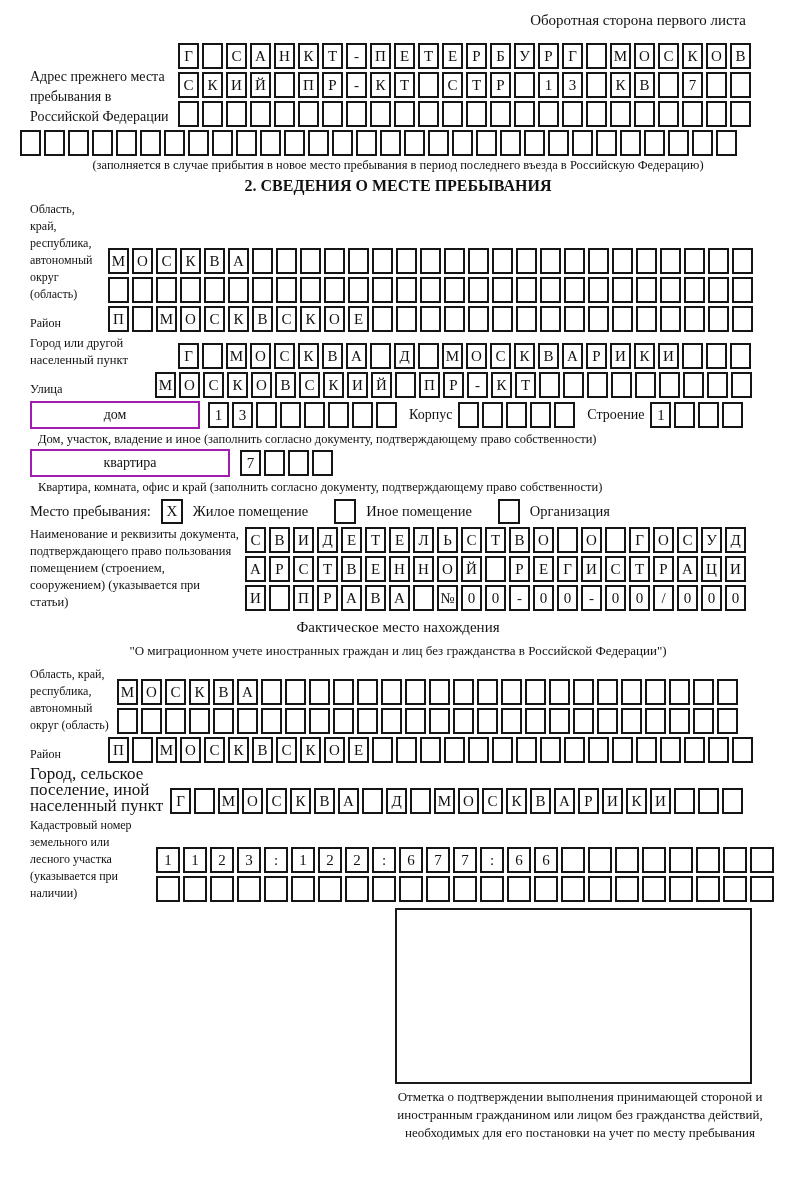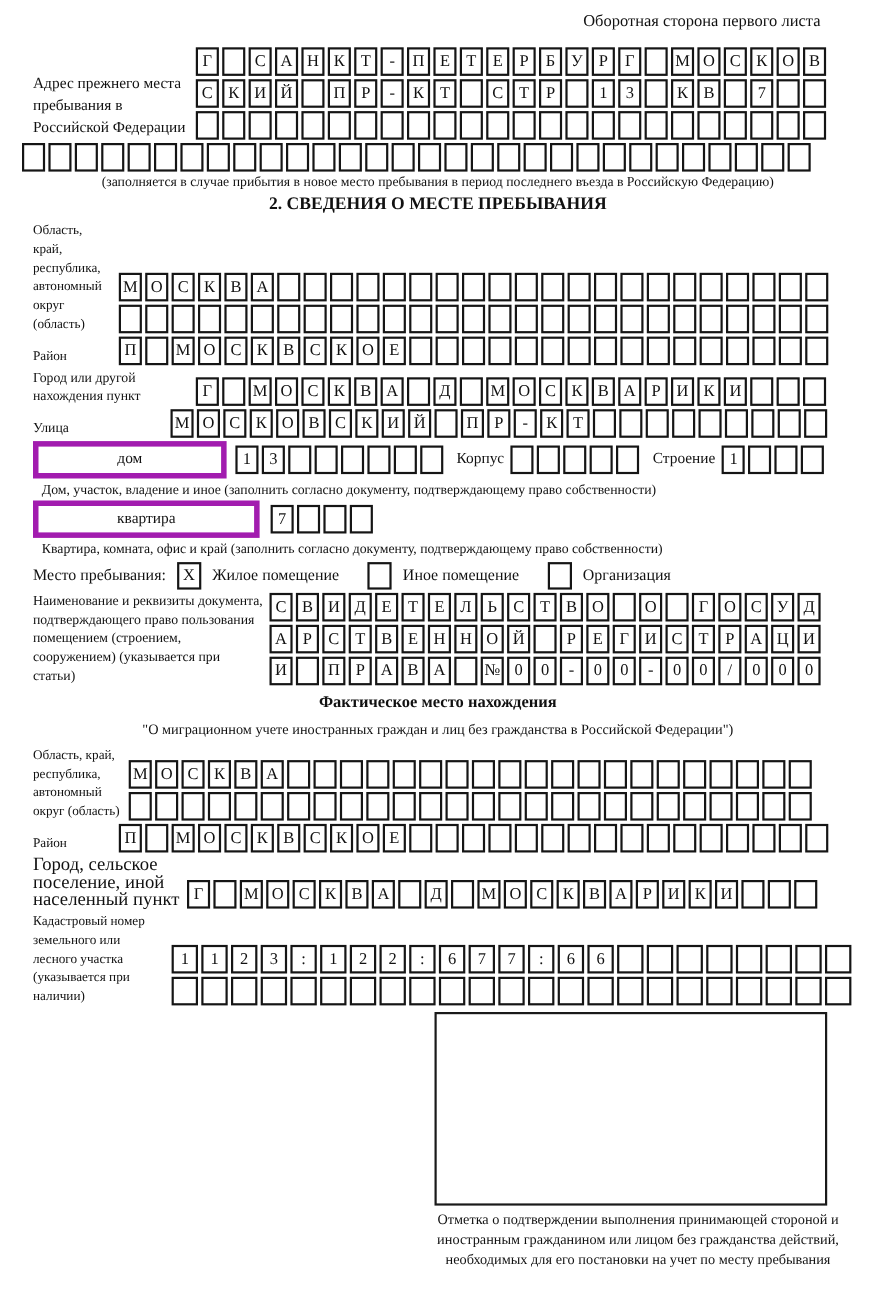--- a/index.html
+++ b/index.html
@@ -23,27 +23,27 @@
   .w-city{width:148px;}
   .w-street{width:125px;}
   .w-doc{width:215px;}
   .w-freg{width:87px;font-size:12px;}
   .w-fcity{width:140px;font-size:17px;line-height:16px;}
   .w-kad{width:126px;font-size:12px;}
 
   .note{font-size:12.5px;line-height:15px;text-align:center;margin:2px 0 2px 0;}
   .note.left{text-align:left;margin-left:8px;}
   .h2{font-size:16px;font-weight:bold;text-align:center;margin:4px 0 6px 0;}
-  .h3{font-size:15px;font-weight:bold;text-align:center;margin:8px 0 6px 0;}
+  .h3{font-size:15px;font-weight:normal;text-align:center;margin:8px 0 6px 0;}
   .sub{font-size:13px;line-height:18px;text-align:center;}
 
   .shift-left{margin-left:-10px;}
 
   .inline-row{display:flex;align-items:center;margin-bottom:3px;}
-  .labelbox{flex:none;box-sizing:content-box;border:5px solid #a21caf;height:24px;line-height:24px;
+  .labelbox{flex:none;box-sizing:content-box;border:2px solid #a21caf;height:24px;line-height:24px;
             text-align:center;font-size:14px;background:#fff;}
   .labelbox.dom{width:166px;margin-right:8px;}
   .labelbox.kv{width:196px;margin-right:10px;}
   .inline-lbl{font-size:14px;margin:0 6px 0 12px;}
 
   .stay-row{display:flex;align-items:center;font-size:14.5px;margin:4px 0 2px 0;}
   .cb{flex:none;box-sizing:content-box;width:18px;height:21px;border:2px solid #151515;
       text-align:center;font-size:15px;line-height:21px;margin:0 10px;}
   .stay-gap{margin-left:26px;}
   .stay-note{font-size:12.5px;text-align:center;padding-left:75px;margin-bottom:4px;}
@@ -269,21 +269,21 @@
         <span class="cell"></span>
         <span class="cell"></span>
         <span class="cell"></span>
         <span class="cell"></span>
         <span class="cell"></span>
         <span class="cell"></span>
       </div>
   </div>
 
   <div class="frow">
-    <div class="flabel w-city">Город или другой нахождения пункт</div>
+    <div class="flabel w-city">Город или другой населенный пункт</div>
     <div class="cells">
         <span class="cell">Г</span>
         <span class="cell"></span>
         <span class="cell">М</span>
         <span class="cell">О</span>
         <span class="cell">С</span>
         <span class="cell">К</span>
         <span class="cell">В</span>
         <span class="cell">А</span>
         <span class="cell"></span>

